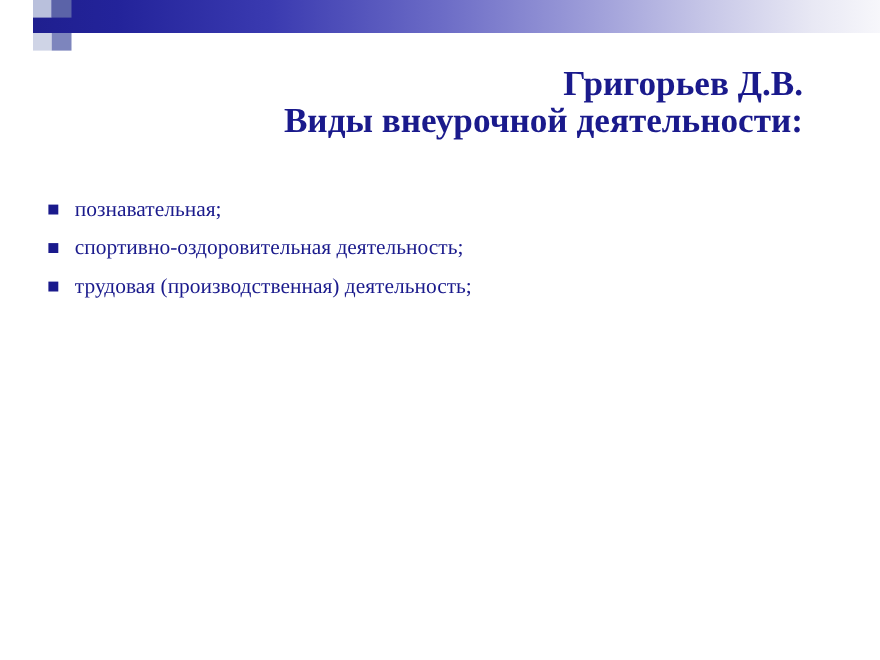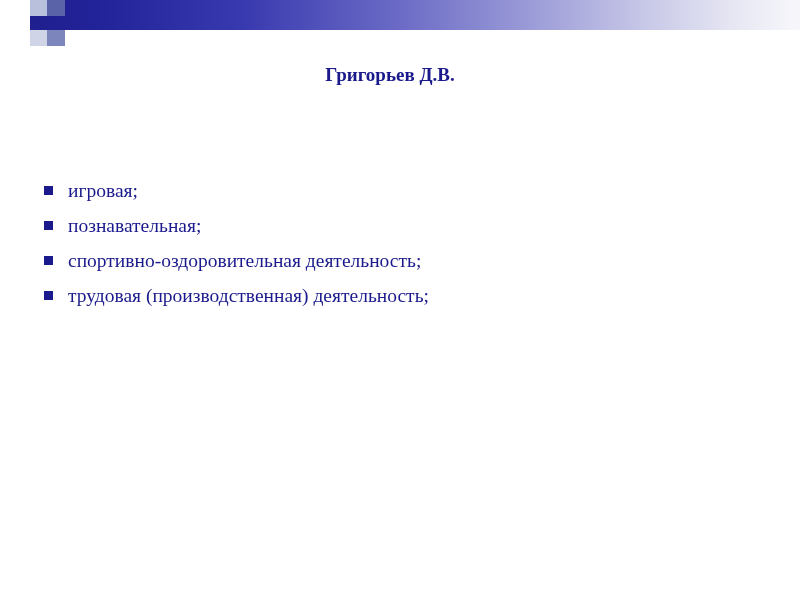--- a/index.html
+++ b/index.html
@@ -44,27 +44,27 @@
     background: #aab4d6;
   }
   .sq1 { left: 30px;  top: 0;   width: 17px; height: 16px; background: #b9c0dc; }
   .sq2 { left: 47px;  top: 0;   width: 18px; height: 16px; background: #5b63a8; }
   .sq3 { left: 30px;  top: 30px; width: 17px; height: 16px; background: #cfd4e6; }
   .sq4 { left: 47px;  top: 30px; width: 18px; height: 16px; background: #7d85bd; }
 
   
   .title {
     position: absolute;
-    left: 60px;
+    left: 70px;
     top: 58px;
     width: 660px;
-    text-align: center;
+    text-align: right;
     color: #1a1a8c;
     font-weight: bold;
-    font-size: 19px;
+    font-size: 32px;
     line-height: 34px;
   }
   .title-line {
     display: block;
     white-space: nowrap;
   }
 
   
   .list {
     position: absolute;
@@ -98,28 +98,25 @@
 <div class="banner">
   <div class="banner-bar"></div>
   <div class="sq sq1"></div>
   <div class="sq sq2"></div>
   <div class="sq sq3"></div>
   <div class="sq sq4"></div>
 </div>
 
 <div class="title">
   <span class="title-line">Григорьев Д.В.</span>
+  <span class="title-line">Виды внеурочной деятельности:</span>
 </div>
 
 <div class="list">
 
-  <div class="item">
-    <span class="bullet"></span>
-    <span class="item-text">игровая;</span>
-  </div>
 
   <div class="item">
     <span class="bullet"></span>
     <span class="item-text">познавательная;</span>
   </div>
 
 
 
 
 

